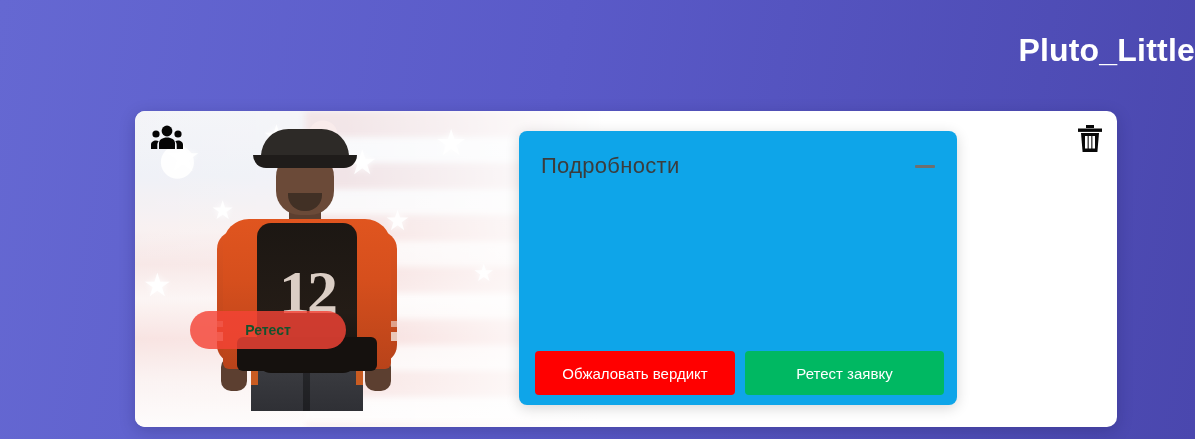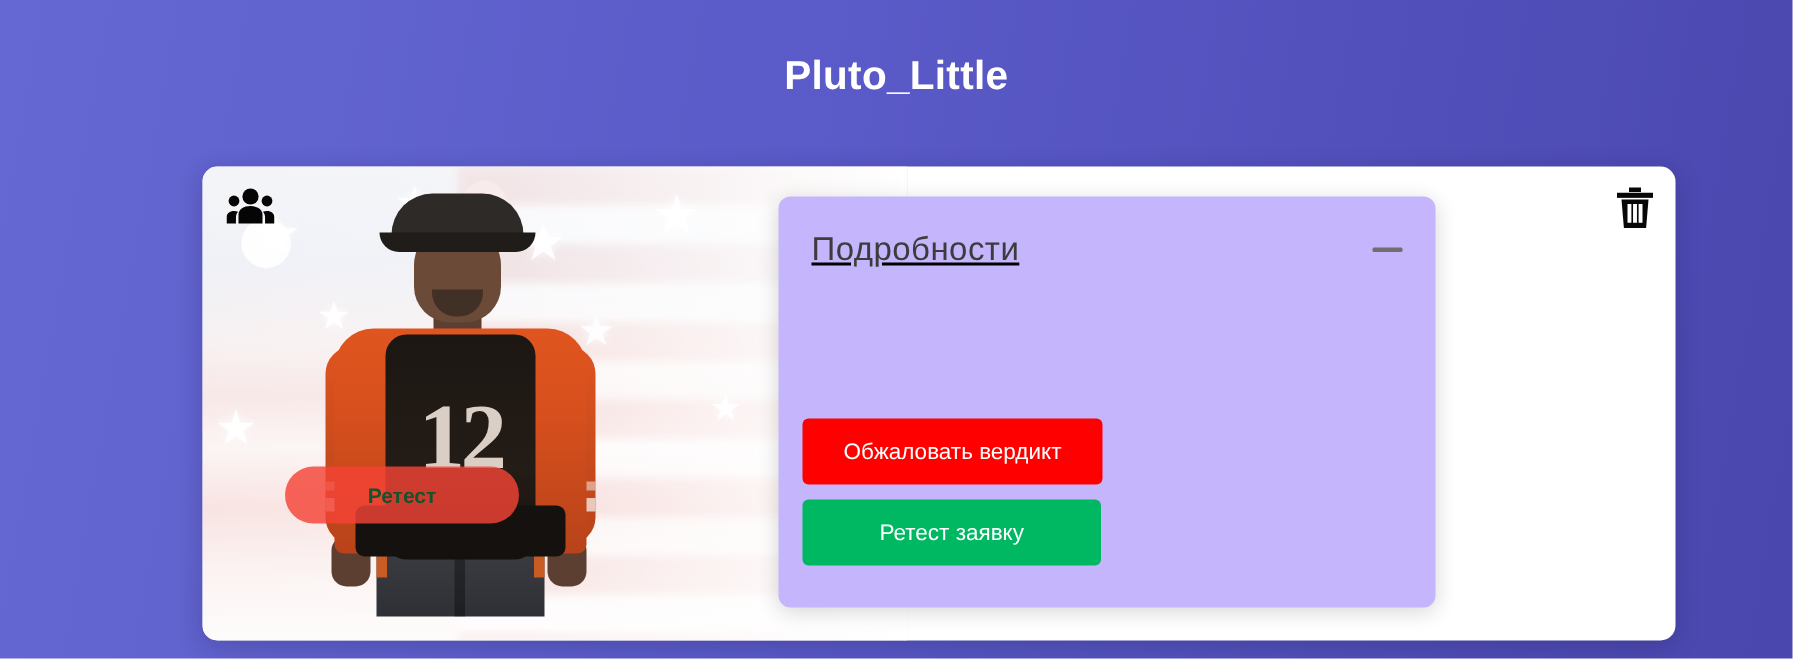--- a/index.html
+++ b/index.html
@@ -15,23 +15,23 @@
     background: linear-gradient(100deg, #6568d2 0%, #5a5ac8 45%, #4a47ae 100%);
     position: relative;
   }
 
   
   .page-title {
     position: absolute;
     top: 30px;
     left: 0;
     width: 100%;
-    text-align: center;
+    text-align: right;
     color: #ffffff;
-    font-size: 27px;
+    font-size: 32px;
     font-weight: bold;
     letter-spacing: 0.2px;
     line-height: 40px;
   }
 
   
   .profile-card {
     position: absolute;
     left: 135px;
     top: 111px;
@@ -250,25 +250,24 @@
     cursor: pointer;
   }
 
   
   .details-panel {
     position: absolute;
     left: 519px;
     top: 131px;
     width: 438px;
     height: 274px;
-    background: #c4b5fd;
+    background: #0ea5e9;
     border-radius: 8px;
     box-shadow: 0 3px 14px rgba(0,0,0,0.16);
     padding: 20px 22px;
-    text-decoration: underline;
   }
   .details-head {
     display: flex;
     align-items: center;
     justify-content: space-between;
     height: 30px;
   }
   .details-title {
     font-size: 22px;
     font-weight: normal;
@@ -293,24 +292,23 @@
     margin-top: 8px;
     font-size: 15px;
     line-height: 24px;
     color: #2b2b2b;
     max-width: 380px;
   }
 
   .details-actions {
     position: absolute;
     left: 16px;
-    bottom: 28px;
+    bottom: 10px;
     display: flex;
     gap: 10px;
-    flex-direction: column;
   }
   .btn {
     border: none;
     height: 44px;
     border-radius: 4px;
     color: #ffffff;
     font-family: "Liberation Sans", sans-serif;
     font-size: 15px;
     cursor: pointer;
     padding: 0 18px;

